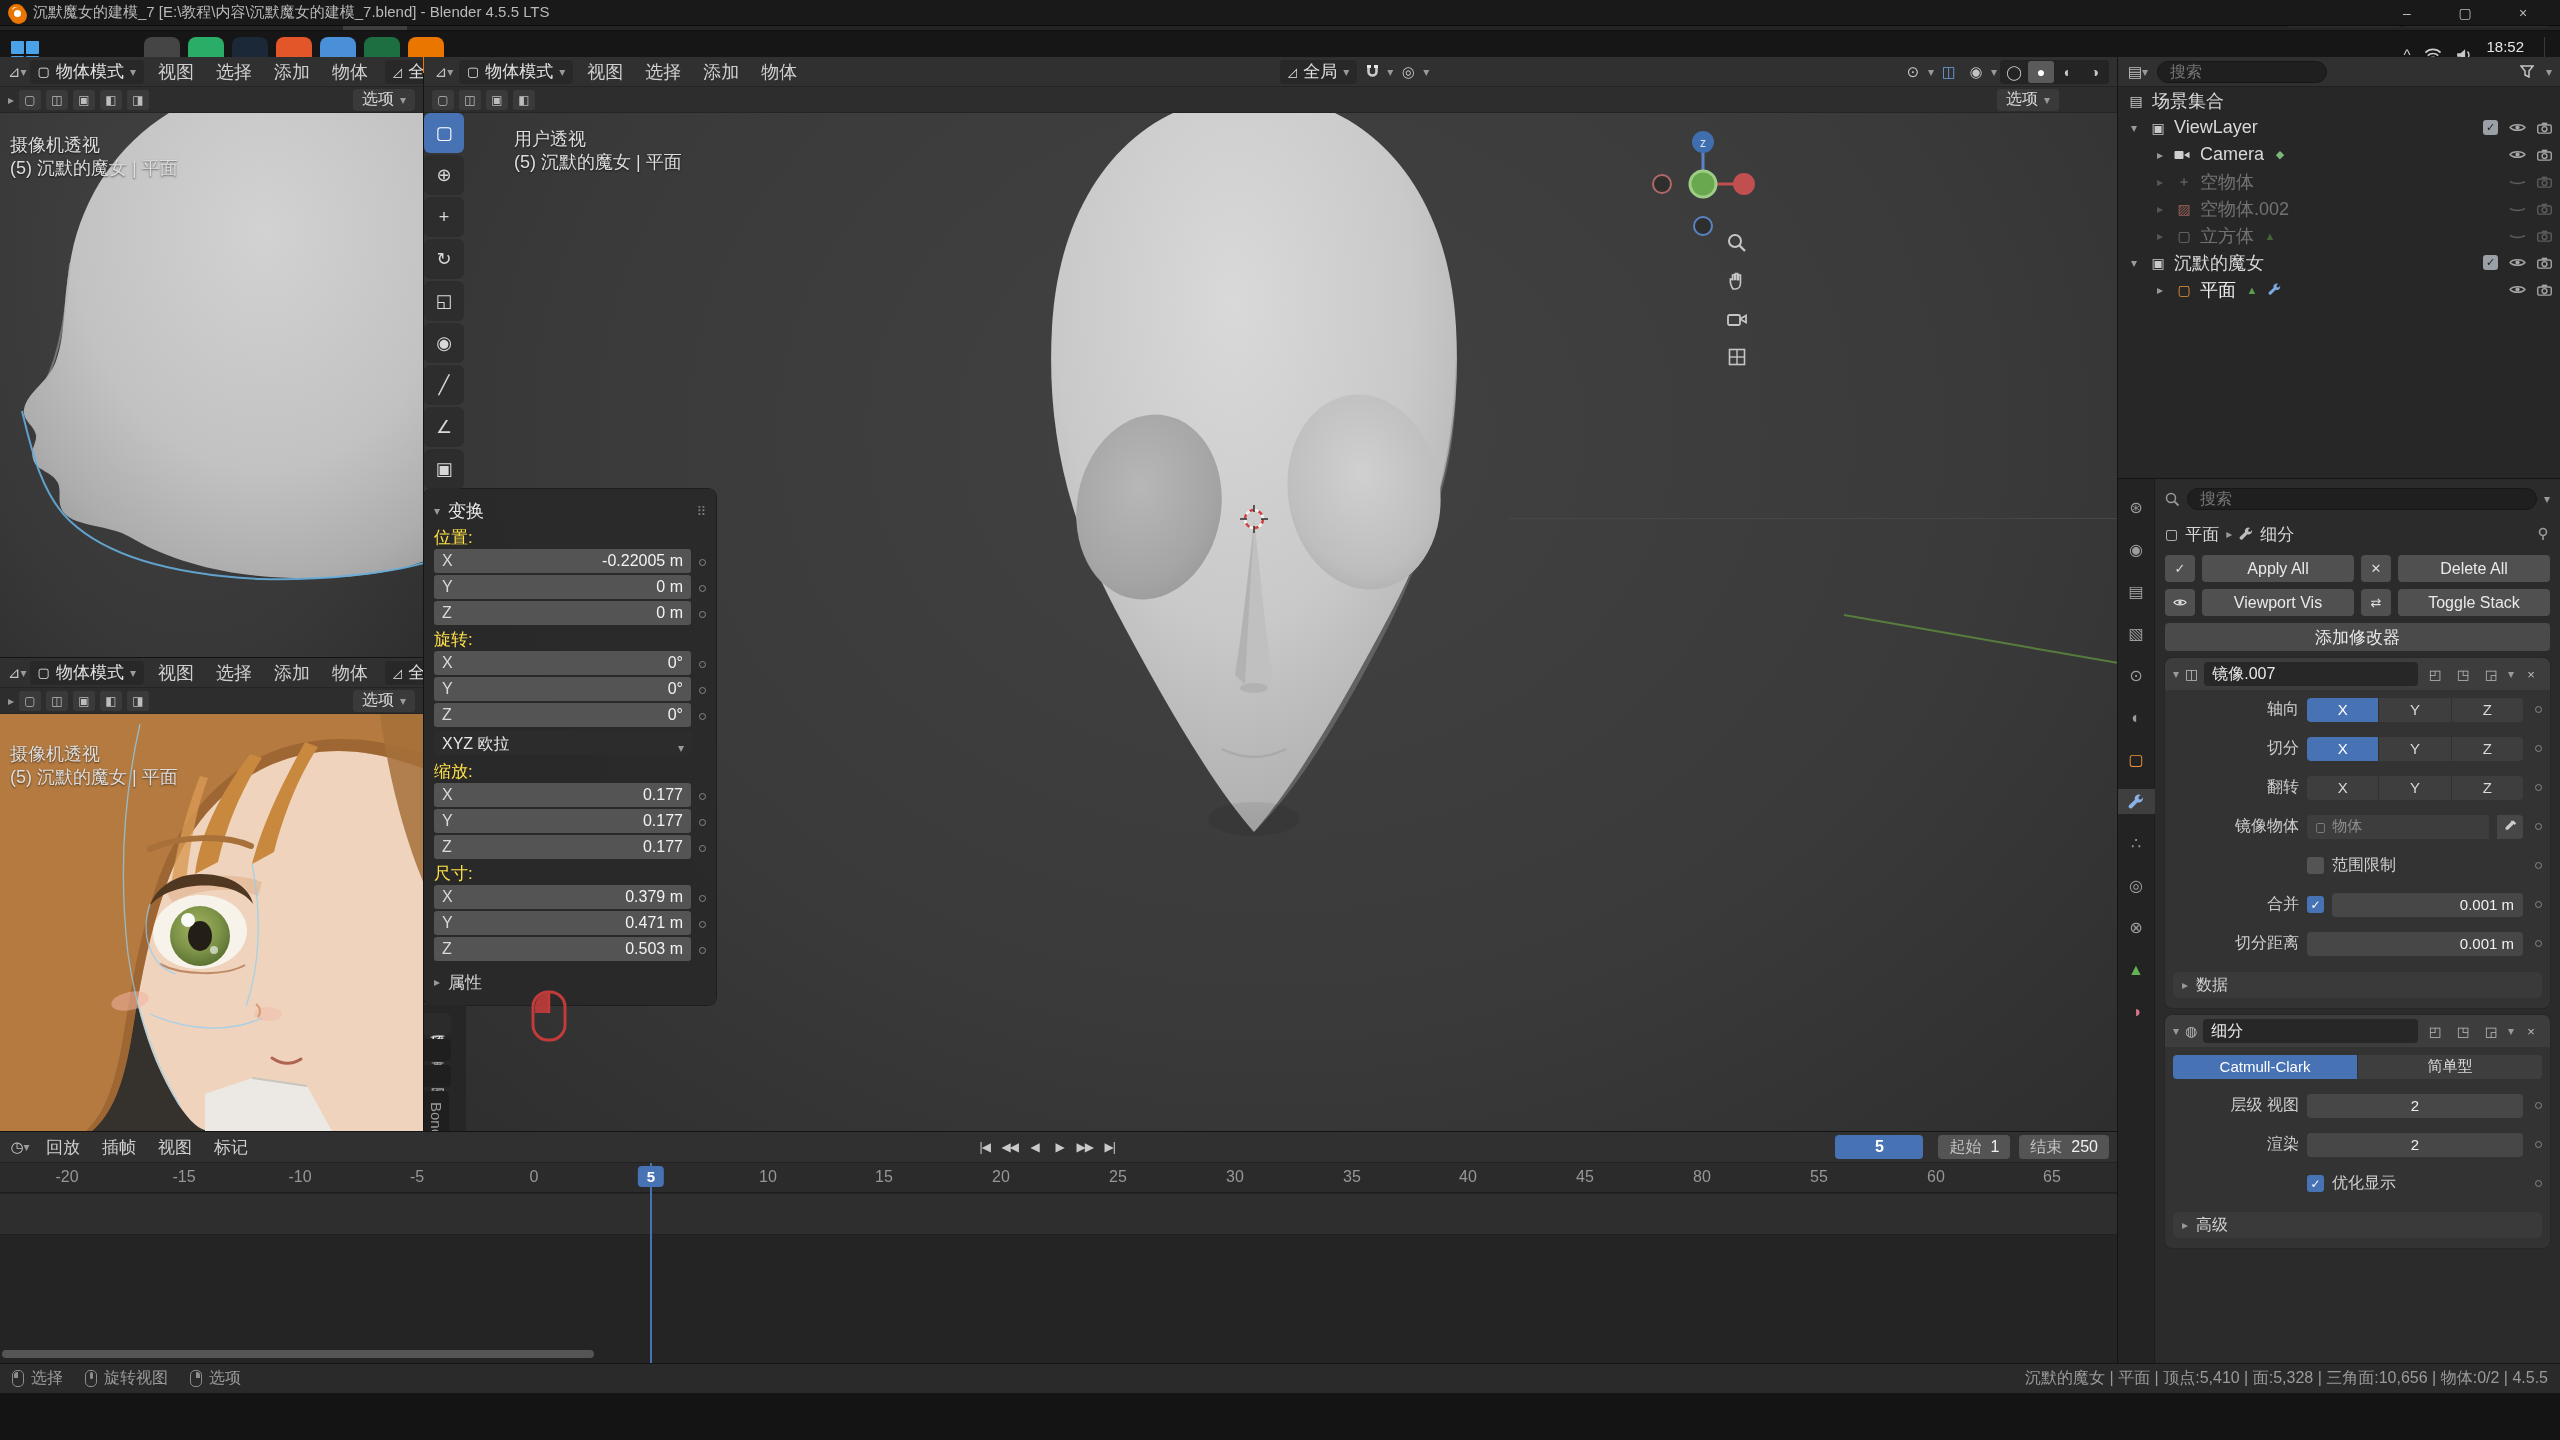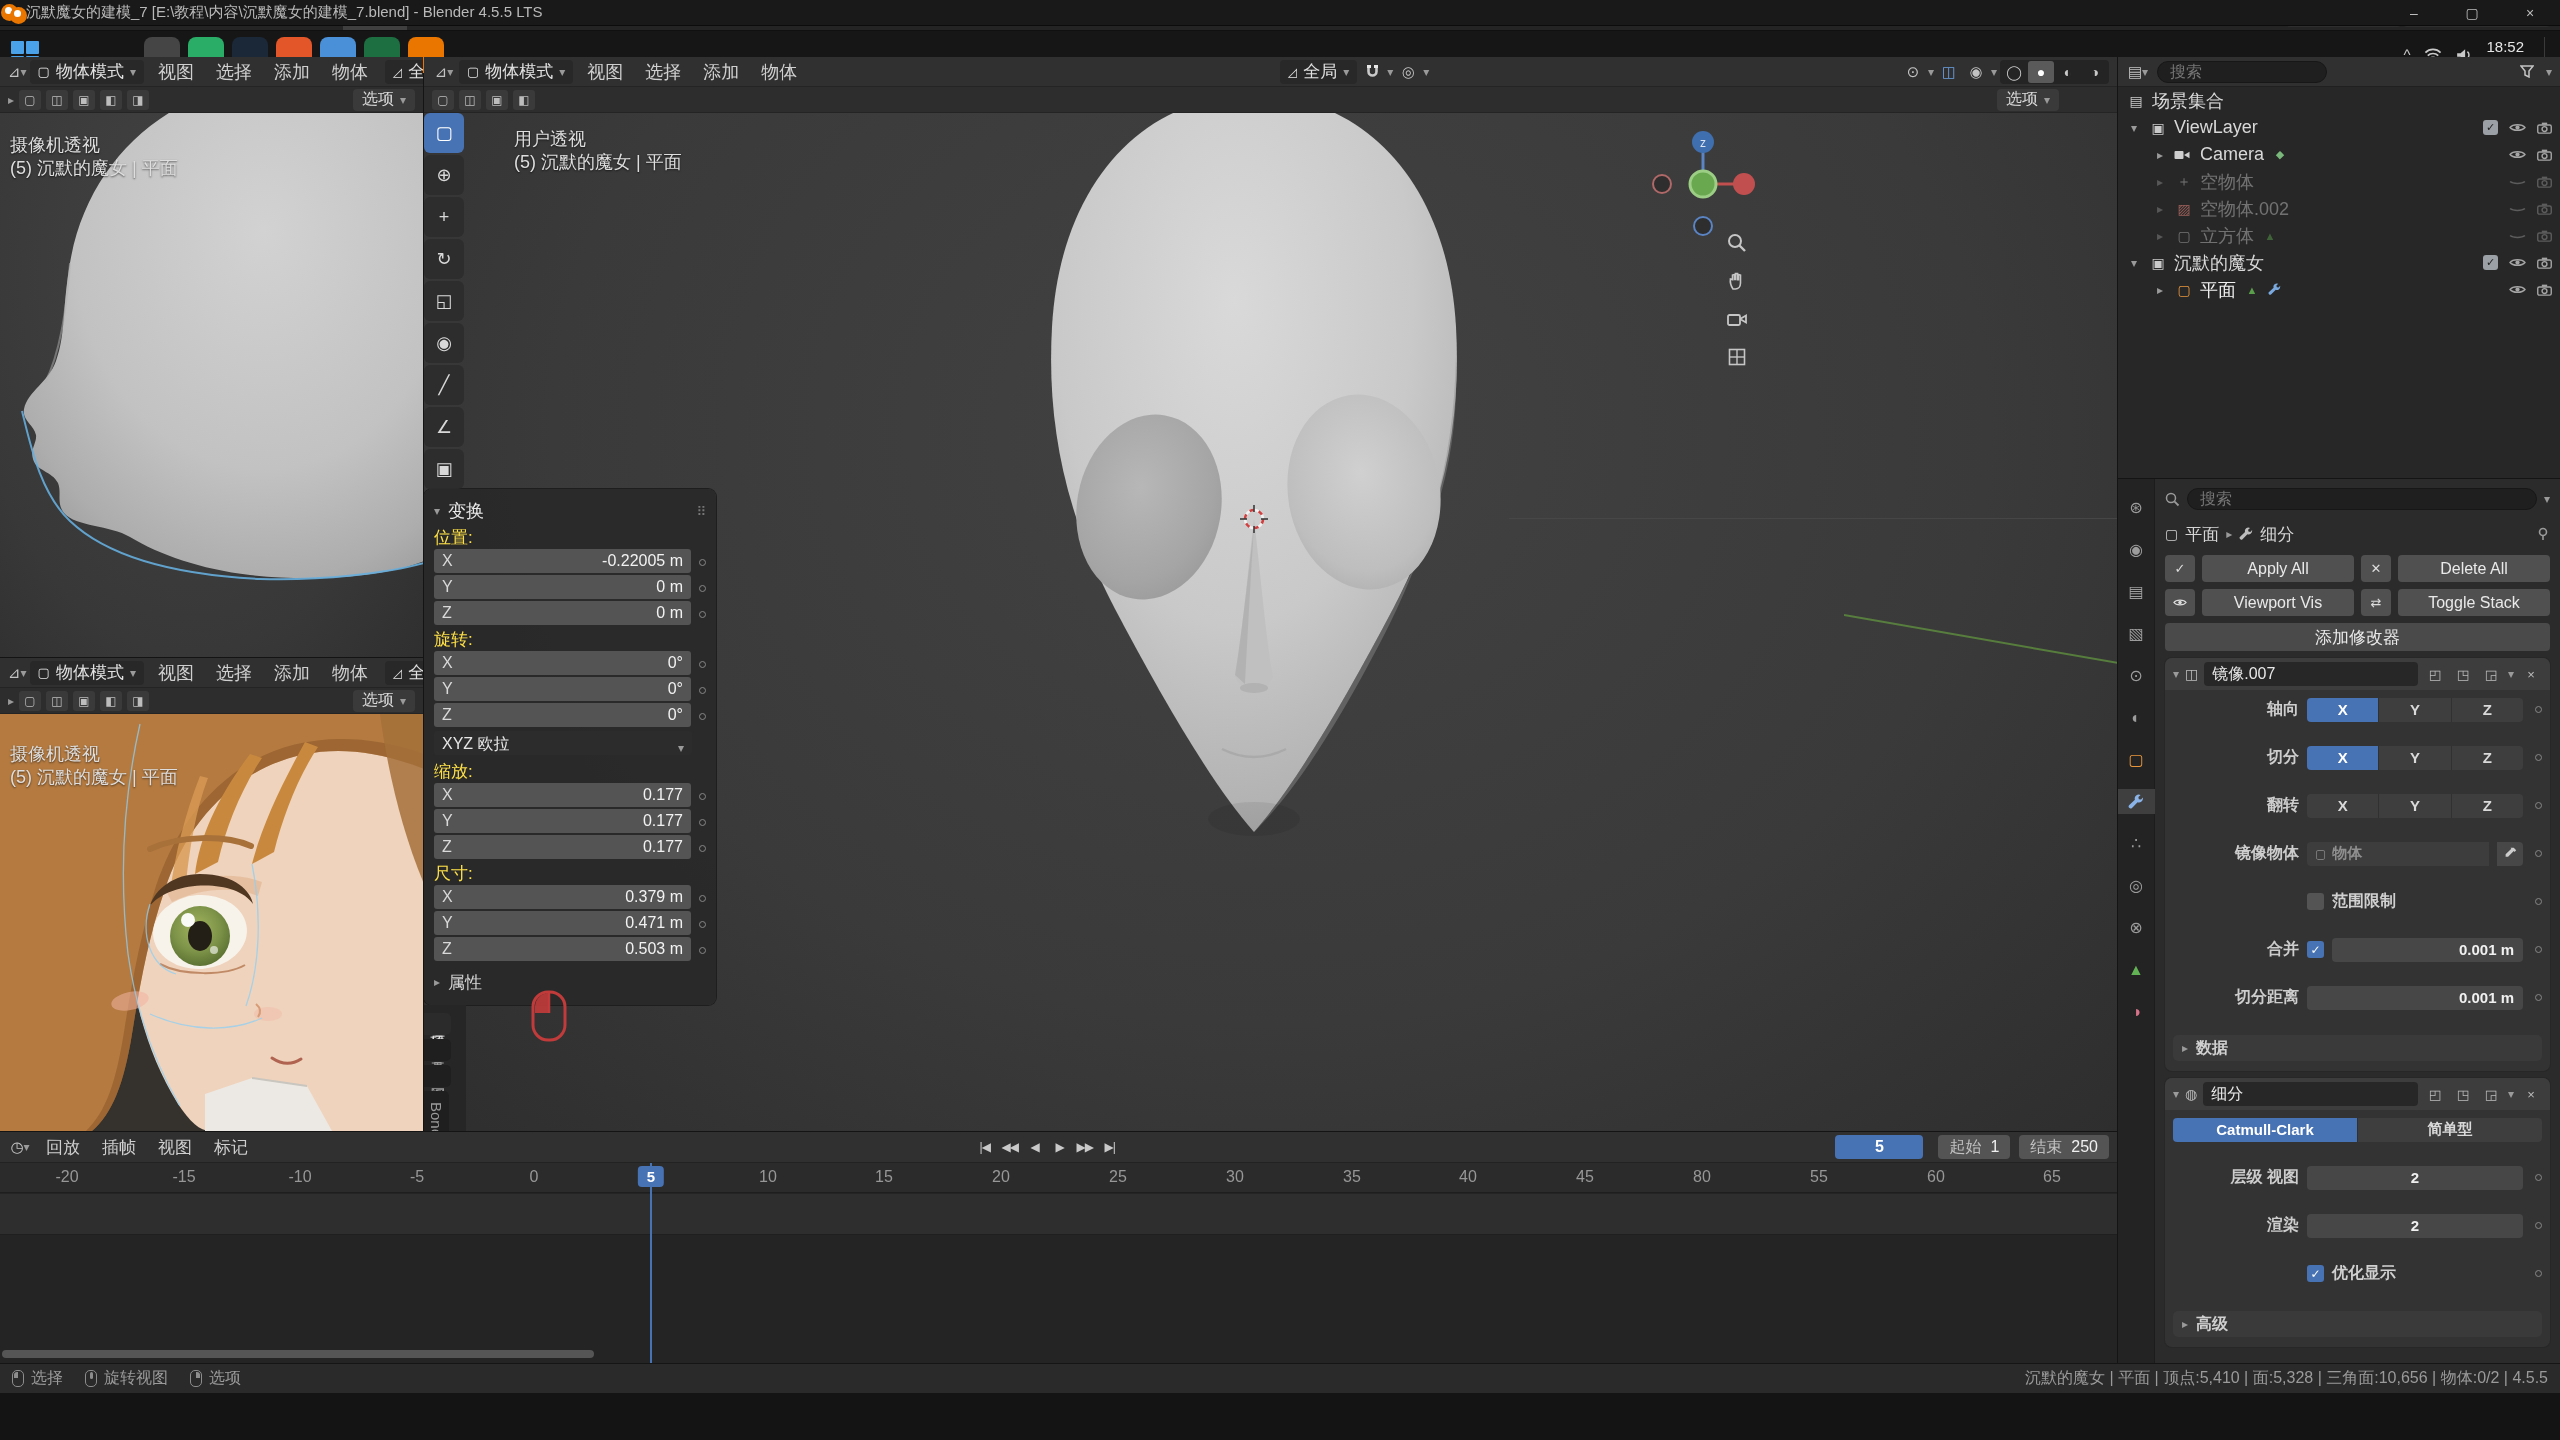--- a/index.html
+++ b/index.html
@@ -5,21 +5,21 @@
   html,body{margin:0;padding:0;background:#000;}
   #app{position:relative;width:2560px;height:1440px;background:#141414;overflow:hidden;
        font-family:"Liberation Sans","DejaVu Sans",sans-serif;color:#d5d5d5;font-size:19px;}
   #app *{box-sizing:border-box;}
   section,header,footer,.abs{position:absolute;}
   .f{display:flex;align-items:center;}
   .sp{flex:1;}
   svg{display:block;}
 
   
-  #titlebar{left:0;top:0;width:2560px;height:26px;background:#191919;display:flex;align-items:center;padding:0 1px;gap:8px;border-bottom:1px solid #0c0c0c;}
+  #titlebar{left:0;top:0;width:2560px;height:26px;background:#191919;display:flex;align-items:center;padding:0 8px;gap:8px;border-bottom:1px solid #0c0c0c;}
   #titlebar .ttl{font-size:15px;color:#b9b9b9;white-space:nowrap;}
   .winbtns{margin-left:auto;display:flex;height:26px;}
   .winbtn{width:58px;height:26px;display:flex;align-items:center;justify-content:center;color:#bdbdbd;font-size:14px;}
 
   
   #topbar{left:0;top:26px;width:2560px;height:31px;background:#242424;display:flex;align-items:center;padding:0 10px;gap:2px;border-bottom:1px solid #101010;}
   .menu{padding:0 11px;font-size:18px;color:#cfcfcf;white-space:nowrap;}
   .wtab{padding:3px 14px;font-size:18px;color:#ababab;border-radius:6px 6px 0 0;white-space:nowrap;}
   .wtab.active{background:#3f3f3f;color:#fff;}
   .chip{background:#2e2e2e;border-radius:4px;height:24px;display:flex;align-items:center;gap:7px;padding:0 9px;font-size:17px;color:#dcdcdc;white-space:nowrap;}
@@ -80,21 +80,21 @@
   .ptab.active{background:#3f3f3f;color:#8ab4e8;}
   .pcontent{position:absolute;left:37px;top:0;right:0;bottom:0;padding:6px 10px;display:flex;flex-direction:column;gap:7px;overflow:hidden;}
   .prow{display:flex;align-items:center;gap:7px;}
   .pbtn{flex:1;height:27px;background:#505050;border-radius:4px;display:flex;align-items:center;justify-content:center;font-size:16px;color:#e9e9e9;}
   .sqbtn{width:30px;height:27px;background:#505050;border-radius:4px;display:flex;align-items:center;justify-content:center;font-size:13px;color:#ddd;flex:none;}
   .addmod{height:28px;background:#4a4a4a;border-radius:4px;display:flex;align-items:center;justify-content:center;font-size:17px;color:#e9e9e9;}
   .mpanel{background:#333;border-radius:7px;overflow:hidden;box-shadow:0 0 0 1px #272727;}
   .mhead{height:32px;background:#3d3d3d;display:flex;align-items:center;gap:6px;padding:0 8px;}
   .namefield{flex:1;height:24px;background:#272727;border-radius:4px;display:flex;align-items:center;gap:6px;padding:0 8px;font-size:16px;color:#e8e8e8;}
   .tgl{width:22px;height:20px;display:flex;align-items:center;justify-content:center;color:#bdbdbd;font-size:13px;}
-  .mbody{padding:6px 8px 10px;display:flex;flex-direction:column;gap:21px;font-weight:bold;}
+  .mbody{padding:6px 8px 10px;display:flex;flex-direction:column;gap:12px;}
   .mr{display:flex;align-items:center;height:27px;gap:8px;}
   .ml{width:126px;text-align:right;font-size:16px;color:#cdcdcd;flex:none;white-space:nowrap;}
   .seg3{flex:1;display:flex;}
   .seg{flex:1;height:24px;background:#3e3e3e;display:flex;align-items:center;justify-content:center;font-size:15px;color:#dadada;border-right:1px solid #313131;}
   .seg:first-child{border-radius:4px 0 0 4px;}
   .seg:last-child{border-radius:0 4px 4px 0;border-right:0;}
   .seg.active{background:#4772b3;color:#fff;}
   .cb{width:17px;height:17px;border-radius:3px;background:#545454;flex:none;display:flex;align-items:center;justify-content:center;font-size:12px;color:#fff;}
   .cb.on{background:#4772b3;}
   .vfield{flex:1;height:24px;background:#474747;border-radius:4px;display:flex;align-items:center;justify-content:flex-end;padding:0 9px;font-size:15px;color:#f0f0f0;}

